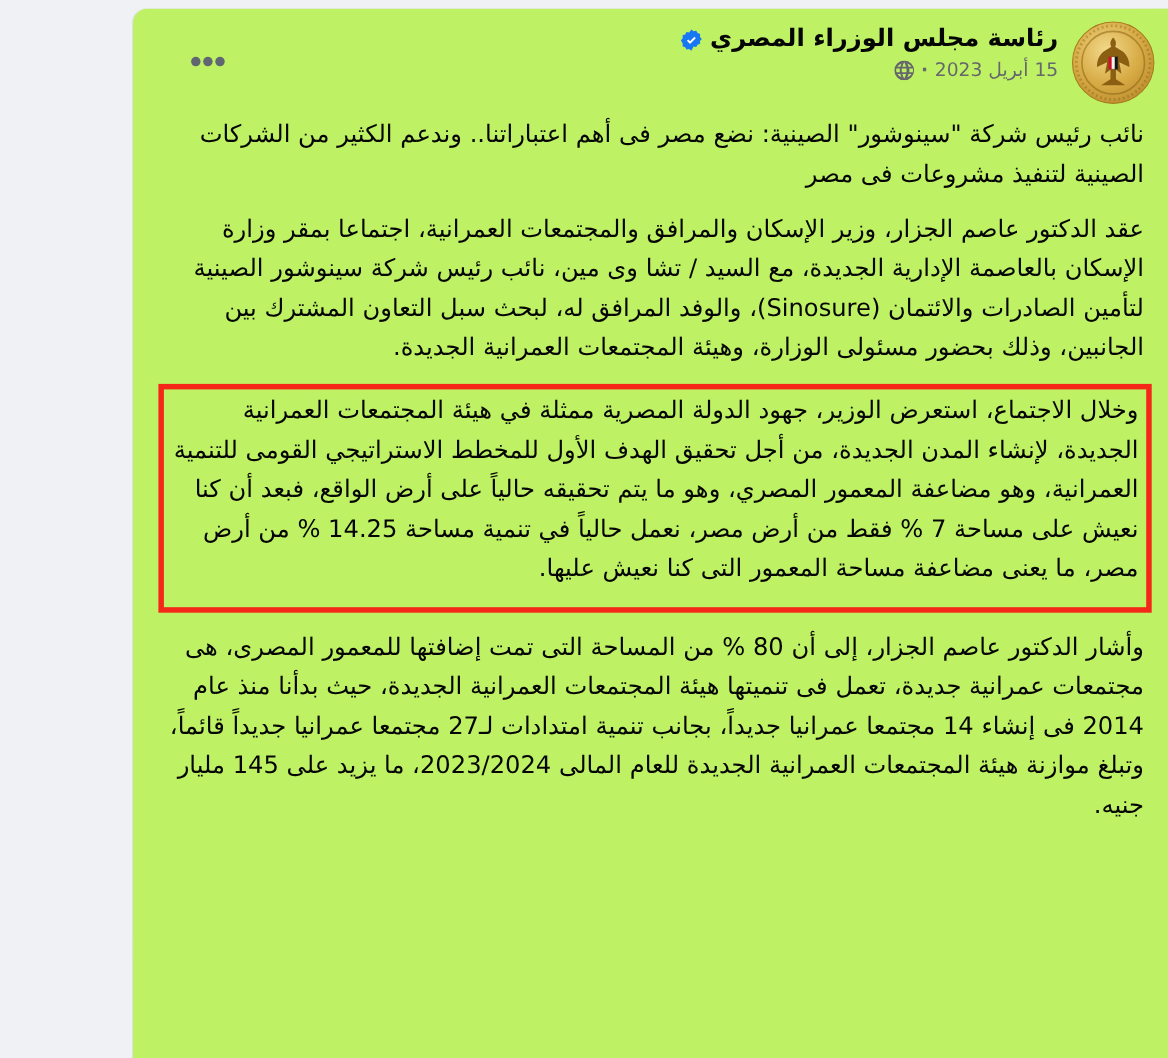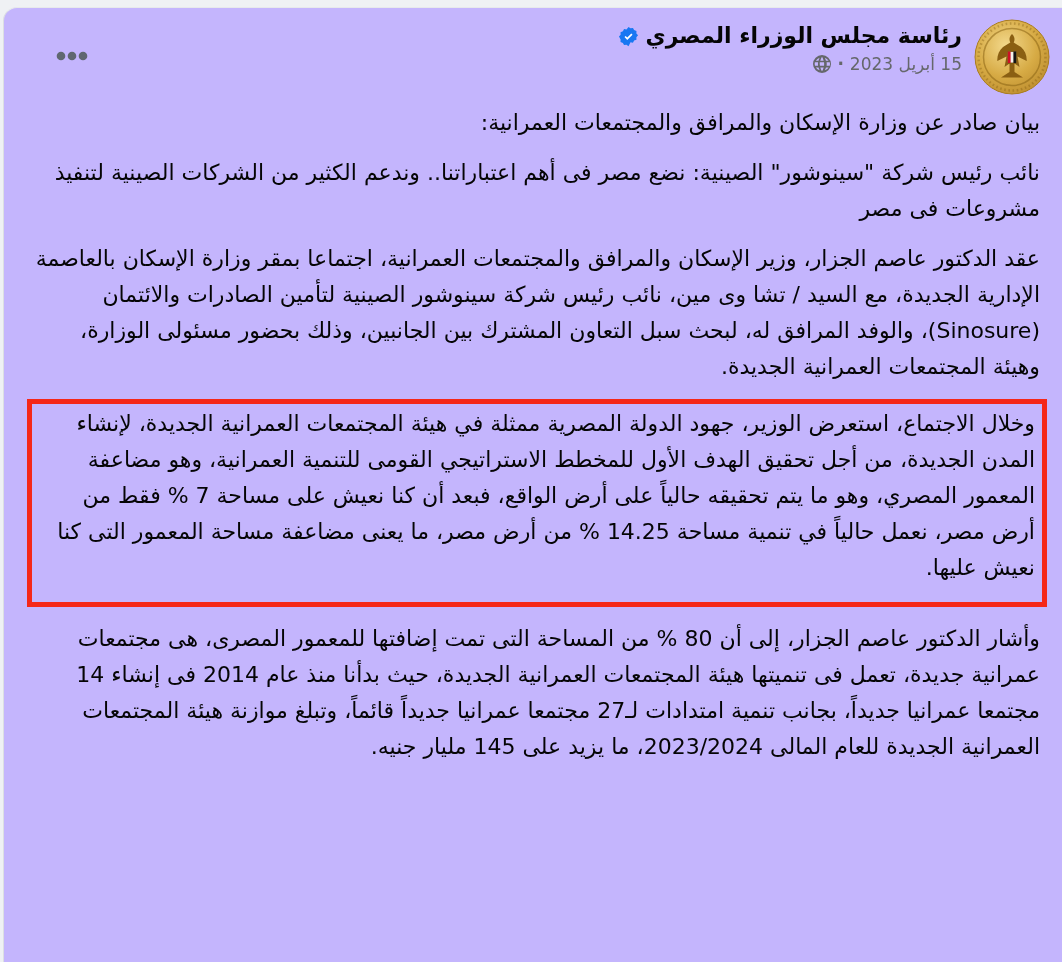--- a/index.html
+++ b/index.html
@@ -6,26 +6,26 @@
   html, body { width: 1062px; height: 962px; overflow: hidden; }
   body {
     background: #eff1f4;
     font-family: "DejaVu Sans", "Liberation Sans", sans-serif;
     direction: rtl;
   }
   .post-card {
     margin-left: 0;
     margin-right: 3px; 
     margin-top: 7px;
-    background: #c4b5fd;
+    background: #bef264;
     border-top-left-radius: 14px;
     border-left: 1px solid #dcdfe3;
     border-top: 1px solid #e7e9ec;
     min-height: 955px;
-    width: 1059px;
+    width: 942px;
     position: relative;
   }
   
   .post-card { margin-right: 0; margin-left: 3px; }
 
   .post-header {
     display: flex;
     align-items: flex-start;
     padding: 11px 12px 0 50px;
   }
@@ -136,21 +136,20 @@
       <svg width="32" height="10" viewBox="0 0 32 10">
         <circle cx="5" cy="5" r="4.3" fill="#606770"></circle>
         <circle cx="16" cy="5" r="4.3" fill="#606770"></circle>
         <circle cx="27" cy="5" r="4.3" fill="#606770"></circle>
       </svg>
     </div>
 
   </div>
 
   <div class="post-body">
-    <p>بيان صادر عن وزارة الإسكان والمرافق والمجتمعات العمرانية:</p>
     <p>نائب رئيس شركة "سينوشور" الصينية: نضع مصر فى أهم اعتباراتنا.. وندعم الكثير من الشركات الصينية لتنفيذ مشروعات فى مصر</p>
     <p>عقد الدكتور عاصم الجزار، وزير الإسكان والمرافق والمجتمعات العمرانية، اجتماعا بمقر وزارة الإسكان بالعاصمة الإدارية الجديدة، مع السيد / تشا وى مين، نائب رئيس شركة سينوشور الصينية لتأمين الصادرات والائتمان (Sinosure)، والوفد المرافق له، لبحث سبل التعاون المشترك بين الجانبين، وذلك بحضور مسئولى الوزارة، وهيئة المجتمعات العمرانية الجديدة.</p>
     <div class="highlight-box">
       <p>وخلال الاجتماع، استعرض الوزير، جهود الدولة المصرية ممثلة في هيئة المجتمعات العمرانية الجديدة، لإنشاء المدن الجديدة، من أجل تحقيق الهدف الأول للمخطط الاستراتيجي القومى للتنمية العمرانية، وهو مضاعفة المعمور المصري، وهو ما يتم تحقيقه حالياً على أرض الواقع، فبعد أن كنا نعيش على مساحة 7 % فقط من أرض مصر، نعمل حالياً في تنمية مساحة 14.25 % من أرض مصر، ما يعنى مضاعفة مساحة المعمور التى كنا نعيش عليها.</p>
     </div>
     <p>وأشار الدكتور عاصم الجزار، إلى أن 80 % من المساحة التى تمت إضافتها للمعمور المصرى، هى مجتمعات عمرانية جديدة، تعمل فى تنميتها هيئة المجتمعات العمرانية الجديدة، حيث بدأنا منذ عام 2014 فى إنشاء 14 مجتمعا عمرانيا جديداً، بجانب تنمية امتدادات لـ27 مجتمعا عمرانيا جديداً قائماً، وتبلغ موازنة هيئة المجتمعات العمرانية الجديدة للعام المالى 2023/2024، ما يزيد على 145 مليار جنيه.</p>
   </div>
 
 </div>
 

